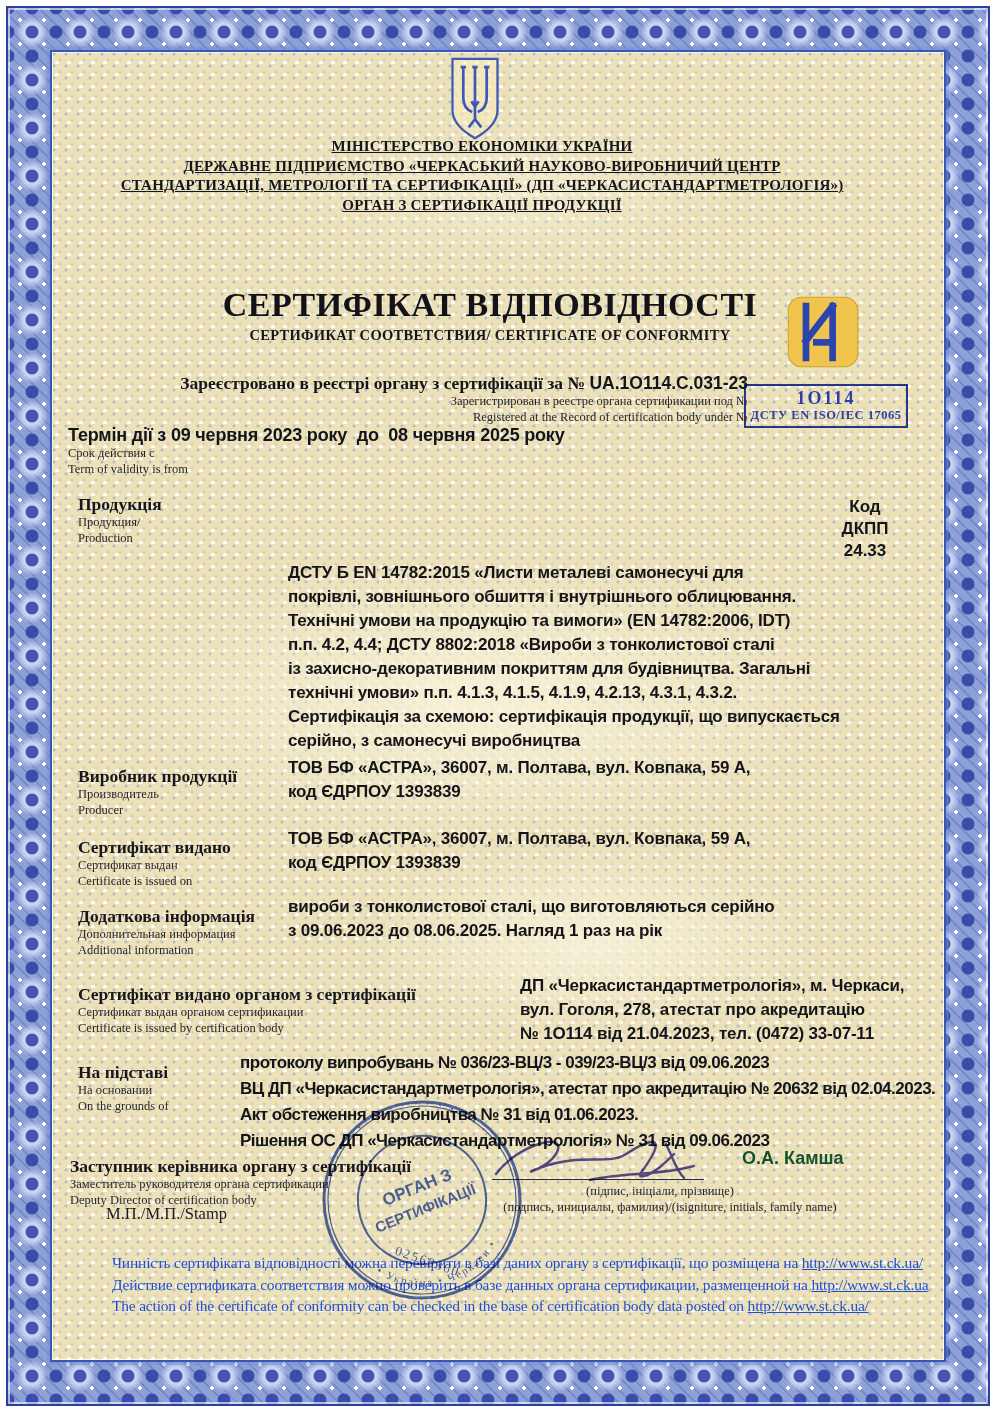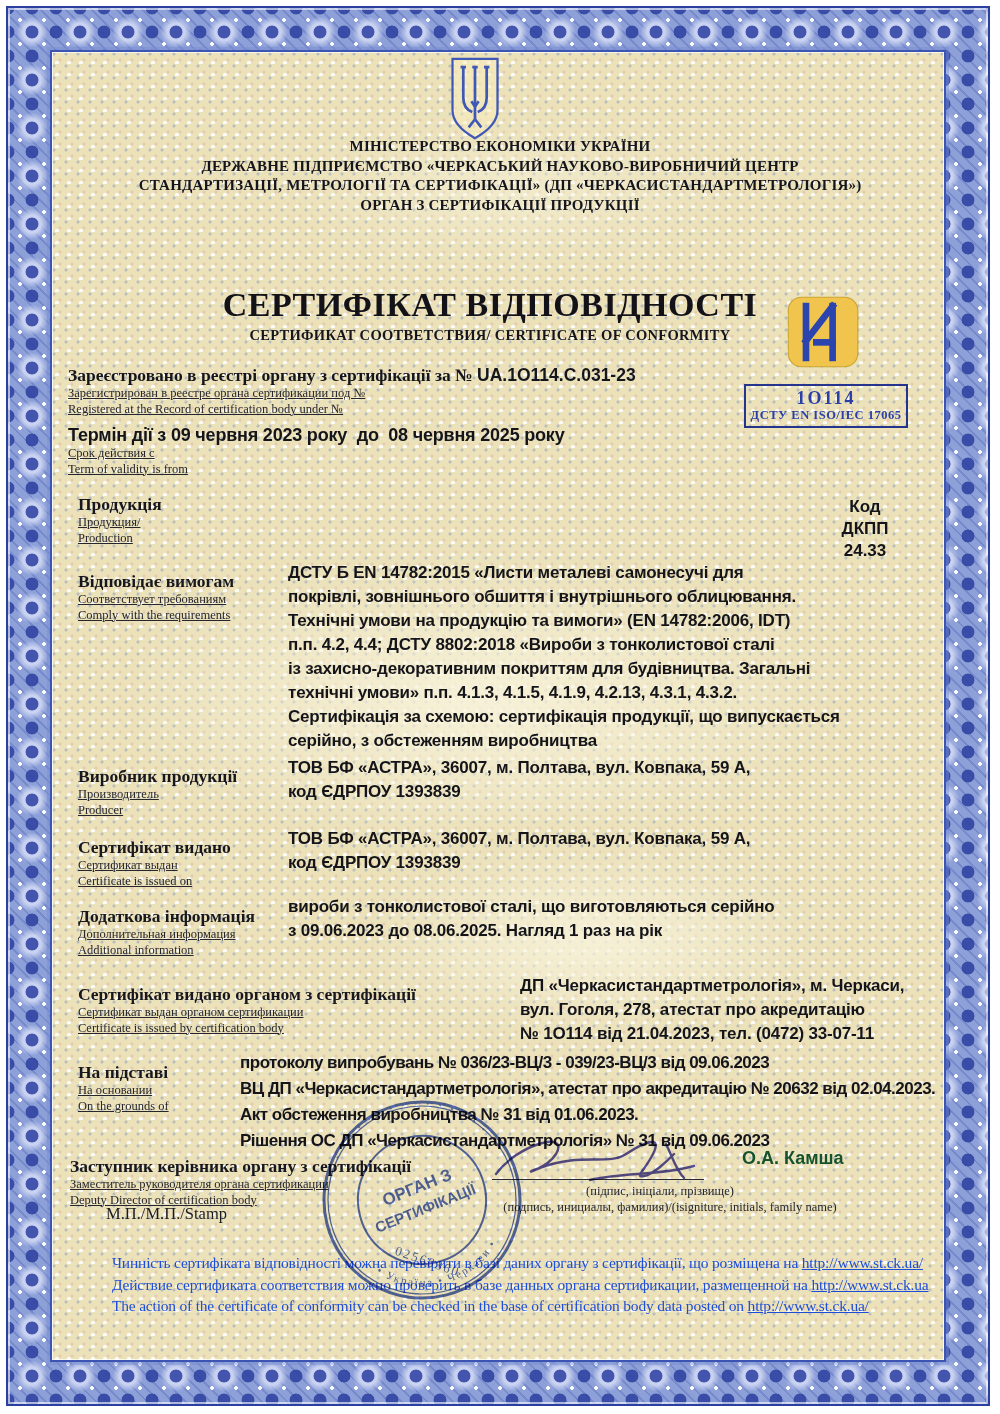--- a/index.html
+++ b/index.html
@@ -31,21 +31,21 @@
   .wm1{left:120px;top:560px;width:720px;height:280px;}
   .wm2{left:360px;top:850px;width:460px;height:180px;}
   .wm3{left:300px;top:130px;width:420px;height:120px;opacity:.7;}
 
   .abs{position:absolute;z-index:3;}
   .hdr{font:bold 15px/19.5px "Liberation Serif",serif;color:#15151c;text-align:center;letter-spacing:.2px;}
   .title{font:bold 34px/36px "Liberation Serif",serif;color:#121218;letter-spacing:.5px;text-align:center;}
   .subtitle{font:bold 14.5px/18px "Liberation Serif",serif;color:#15151c;letter-spacing:.3px;text-align:center;}
   .reg1{font:bold 17.5px/22px "Liberation Serif",serif;color:#15151c;}
   .reg1 .num{font-family:"Liberation Sans",sans-serif;font-weight:bold;}
-  .sub{font:12.5px/15.5px "Liberation Serif",serif;color:#26262c;text-decoration:underline;}
+  .sub{font:12.5px/15.5px "Liberation Serif",serif;color:#26262c;}
   .term{font:bold 18px/22px "Liberation Sans",sans-serif;color:#141419;white-space:pre;letter-spacing:-.2px;}
   .lbl{font:bold 17.5px/21px "Liberation Serif",serif;color:#17171d;margin-top:8px;}
   .val{font:bold 17px/24px "Liberation Sans",sans-serif;color:#141419;letter-spacing:-.2px;white-space:nowrap;}
   .val-tight{letter-spacing:-.5px;}
   .code-col{font:bold 17px/22px "Liberation Sans",sans-serif;color:#141419;text-align:center;}
   .logo-codebox{border:2px solid #25348c;text-align:center;color:#2b3fa8;padding:2px 4px 3px;}
   .logo-codebox .c1{font:bold 18px/20px "Liberation Serif",serif;letter-spacing:2px;}
   .logo-codebox .c2{font:bold 12.5px/15px "Liberation Serif",serif;letter-spacing:.5px;}
   .mp{font:16.5px/20px "Liberation Serif",serif;color:#1b1b20;}
   .sigline{border-top:1.6px solid #2a2a30;}
@@ -71,21 +71,21 @@
     <g stroke="#4058b5" stroke-width="3" fill="none">
       <path d="M30,12 V70"></path>
       <path d="M17,12 V46 Q17,58 27,62"></path>
       <path d="M43,12 V46 Q43,58 33,62"></path>
       <path d="M14,12 H20 M27,12 H33 M40,12 H46"></path>
       <path d="M30,70 L23,79 M30,70 L37,79"></path>
       <path d="M26,50 L30,56 L34,50"></path>
     </g>
   </svg>
 
-  <div class="abs hdr" style="left:70px;top:137px;width:860px;">
+  <div class="abs hdr" style="left:52px;top:137px;width:860px;text-decoration:underline;">
     <div>МІНІСТЕРСТВО ЕКОНОМІКИ УКРАЇНИ</div>
     <div>ДЕРЖАВНЕ ПІДПРИЄМСТВО «ЧЕРКАСЬКИЙ НАУКОВО-ВИРОБНИЧИЙ ЦЕНТР</div>
     <div>СТАНДАРТИЗАЦІЇ, МЕТРОЛОГІЇ ТА СЕРТИФІКАЦІЇ» (ДП «ЧЕРКАСИСТАНДАРТМЕТРОЛОГІЯ»)</div>
     <div>ОРГАН З СЕРТИФІКАЦІЇ ПРОДУКЦІЇ</div>
   </div>
 
   <div class="abs title" style="left:120px;top:287px;width:740px;">СЕРТИФІКАТ ВІДПОВІДНОСТІ</div>
   <div class="abs subtitle" style="left:120px;top:326px;width:740px;">СЕРТИФИКАТ СООТВЕТСТВИЯ/ CERTIFICATE OF CONFORMITY</div>
 
   <svg class="abs" style="left:786px;top:294px;" width="74" height="76" viewBox="0 0 100 100">
@@ -95,21 +95,21 @@
       <path d="M27,62 L63,15"></path>
       <path d="M63,15 V85"></path>
       <path d="M41,64 H63"></path>
     </g>
   </svg>
   <div class="abs logo-codebox" style="left:744px;top:384px;width:152px;">
     <div class="c1">1О114</div>
     <div class="c2">ДСТУ EN ISO/IEC 17065</div>
   </div>
 
-  <div class="abs" style="left:68px;top:364px;width:680px;">
+  <div class="abs" style="left:68px;top:372px;width:680px;text-align:right;">
     <div class="reg1"><span>Зареєстровано в реєстрі органу з сертифікації за № </span><span class="num">UA.1О114.C.031-23</span></div>
     <div class="sub">Зарегистрирован в реестре органа сертификации под №</div>
     <div class="sub">Registered at the Record of certification body under №</div>
   </div>
 
   <div class="abs" style="left:68px;top:424px;width:700px;">
     <div class="term">Термін дії з 09 червня 2023 року  до  08 червня 2025 року</div>
     <div class="sub">Срок действия с</div>
     <div class="sub">Term of validity is from</div>
   </div>
@@ -118,34 +118,29 @@
     <div class="lbl">Продукція</div>
     <div class="sub">Продукция/</div>
     <div class="sub">Production</div>
   </div>
   <div class="abs code-col" style="left:815px;top:484px;width:100px;margin-top:12px;">
     <div>Код</div>
     <div>ДКПП</div>
     <div>24.33</div>
   </div>
 
-  <div class="abs" style="left:78px;top:563px;">
-    <div class="lbl">Відповідає вимогам</div>
-    <div class="sub">Соответствует требованиям</div>
-    <div class="sub">Comply with the requirements</div>
-  </div>
   <div class="abs val" style="left:288px;top:561px;width:620px;">
     <div>ДСТУ Б EN 14782:2015 «Листи металеві самонесучі для</div>
     <div>покрівлі, зовнішнього обшиття і внутрішнього облицювання.</div>
     <div>Технічні умови на продукцію та вимоги» (EN 14782:2006, IDT)</div>
     <div>п.п. 4.2, 4.4; ДСТУ 8802:2018 «Вироби з тонколистової сталі</div>
     <div>із захисно-декоративним покриттям для будівництва. Загальні</div>
     <div>технічні умови» п.п. 4.1.3, 4.1.5, 4.1.9, 4.2.13, 4.3.1, 4.3.2.</div>
     <div>Сертифікація за схемою: сертифікація продукції, що випускається</div>
-    <div>серійно, з обстеженням виробництва</div>
+    <div>серійно, з самонесучі виробництва</div>
   </div>
 
   <div class="abs" style="left:78px;top:758px;">
     <div class="lbl">Виробник продукції</div>
     <div class="sub">Производитель</div>
     <div class="sub">Producer</div>
   </div>
   <div class="abs val" style="left:288px;top:756px;width:620px;">
     <div>ТОВ БФ «АСТРА», 36007, м. Полтава, вул. Ковпака, 59 А,</div>
     <div>код ЄДРПОУ 1393839</div>

